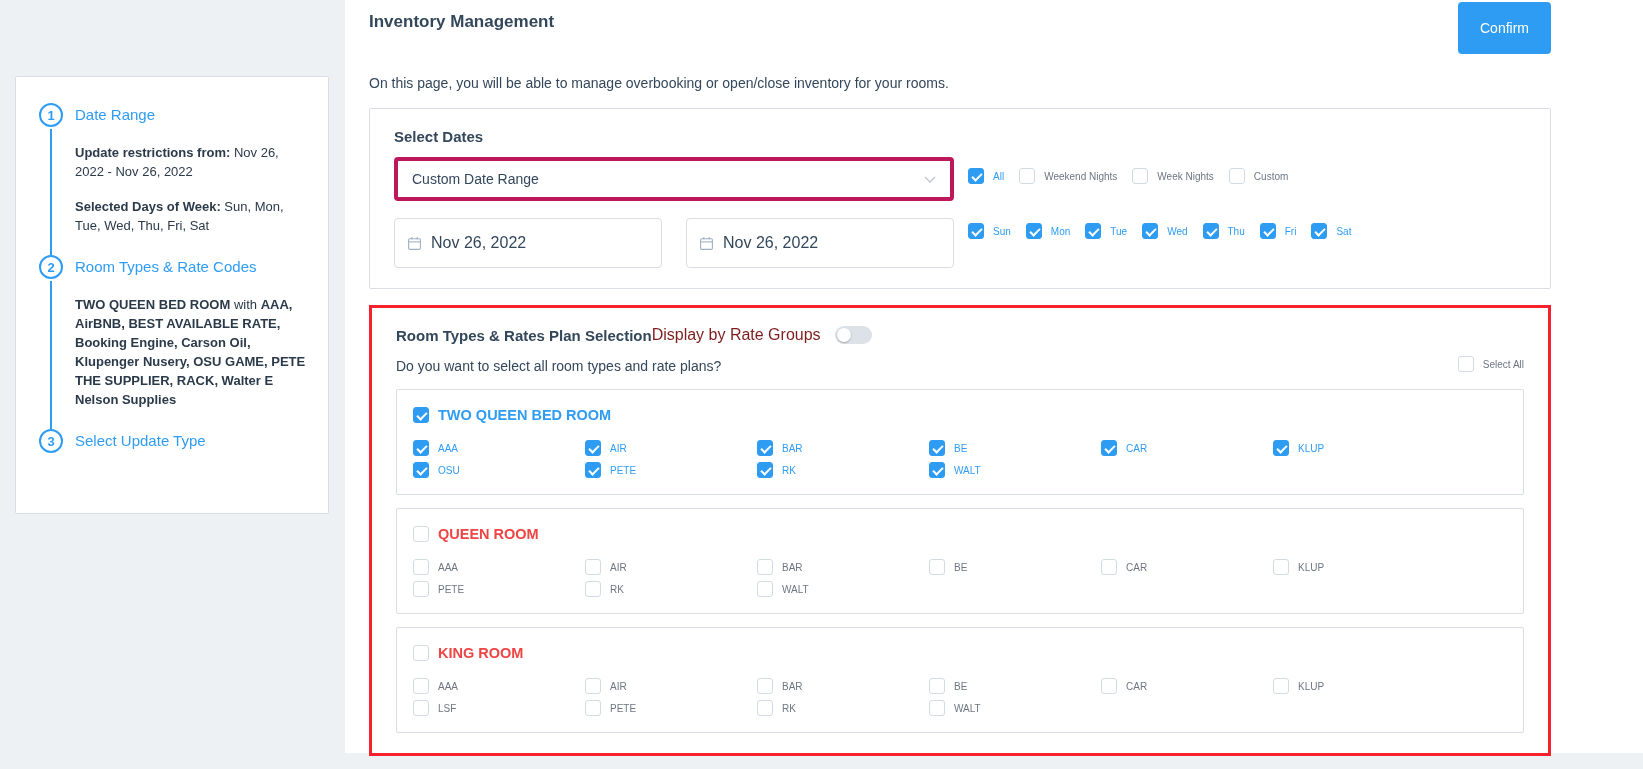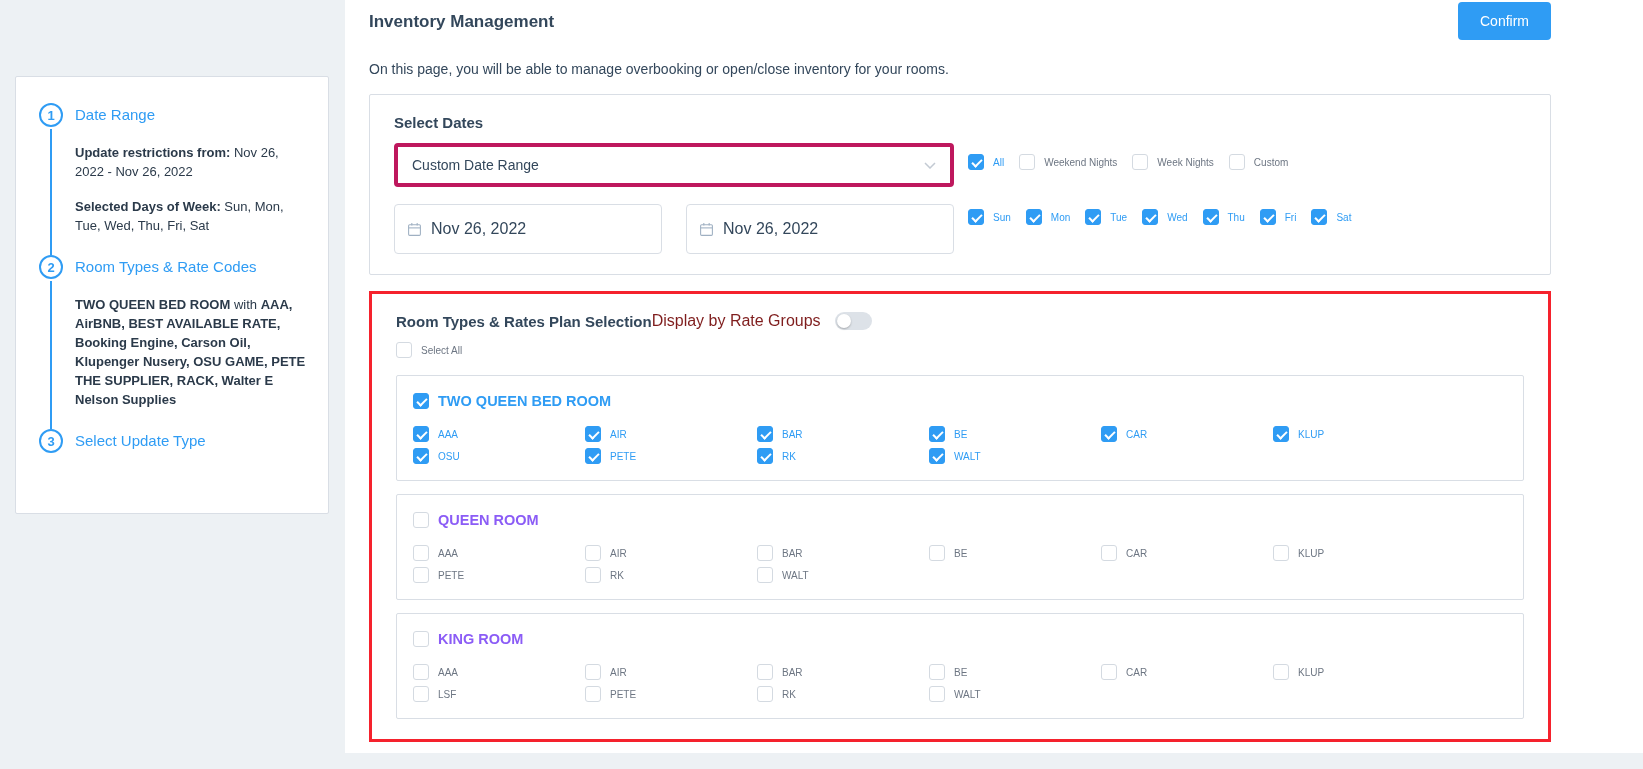--- a/index.html
+++ b/index.html
@@ -34,21 +34,21 @@
   .step-content { padding-bottom:14px; }
 
   
   .main {
     flex:1; background:#fff; min-height:753px; height:753px;
     padding:0 92px 0 24px; position:relative;
   }
   .main-header { display:flex; justify-content:space-between; align-items:flex-start; }
   .page-title { font-size:17px; font-weight:bold; color:#33475b; margin-top:12px; }
   .confirm-btn {
-    margin-top:2px; height:38px; padding:0 22px;
+    margin-top:2px; height:52px; padding:0 22px;
     background:#2f9cf4; color:#fff; font-size:14px; font-family:inherit;
     border:none; border-radius:4px; cursor:pointer;
   }
   .subtitle { font-size:14px; margin-top:21px; color:#33475b; }
 
   .panel { border:1px solid #d9dee5; border-radius:2px; background:#fff; }
   .dates-panel { margin-top:17px; padding:19px 24px 20px; }
   .panel-title { font-size:15px; font-weight:bold; color:#33475b; }
 
   .dates-grid { display:flex; margin-top:12px; }
@@ -97,21 +97,21 @@
   }
   .toggle .knob {
     position:absolute; left:2px; top:2px; width:14px; height:14px; border-radius:50%;
     background:#fff; box-shadow:0 1px 2px rgba(0,0,0,.25);
   }
 
   .rooms-subhead { display:flex; justify-content:space-between; align-items:center; margin-top:12px; }
   .rooms-question { font-size:14px; color:#33475b; }
 
   .room-card { border:1px solid #d9dee5; border-radius:2px; padding:17px 16px 16px; margin-top:13px; background:#fff; }
-  .room-title .cb-label { font-weight:bold; font-size:14.5px; color:#8b5cf6; }
+  .room-title .cb-label { font-weight:bold; font-size:14.5px; color:#ef4444; }
   .room-title.checked .cb-label { color:#2f9cf4; }
   .rate-grid {
     margin-top:13px; display:grid; grid-template-columns:repeat(6,172px); row-gap:6px;
   }
 </style>
 </head>
 <body>
 
 <div class="page">
 
@@ -245,20 +245,21 @@
       <div class="rooms-head">
         <h2 class="panel-title">Room Types &amp; Rates Plan Selection</h2>
         <div class="toggle-wrap">
           <span class="toggle-label">Display by Rate Groups</span>
           <span class="toggle" id="rate-groups-toggle">
             <span class="knob"></span>
           </span>
         </div>
       </div>
       <div class="rooms-subhead">
+        <span class="rooms-question">Do you want to select all room types and rate plans?</span>
         <span id="select-all"><label class="check-item">
               <span class="cb"></span>
               <span class="cb-label">Select All</span>
             </label></span>
       </div>
       <div id="room-cards">
           <div class="room-card"><label class="check-item checked room-title">
               <span class="cb"></span>
               <span class="cb-label">TWO QUEEN BED ROOM</span>
             </label><div class="rate-grid">

